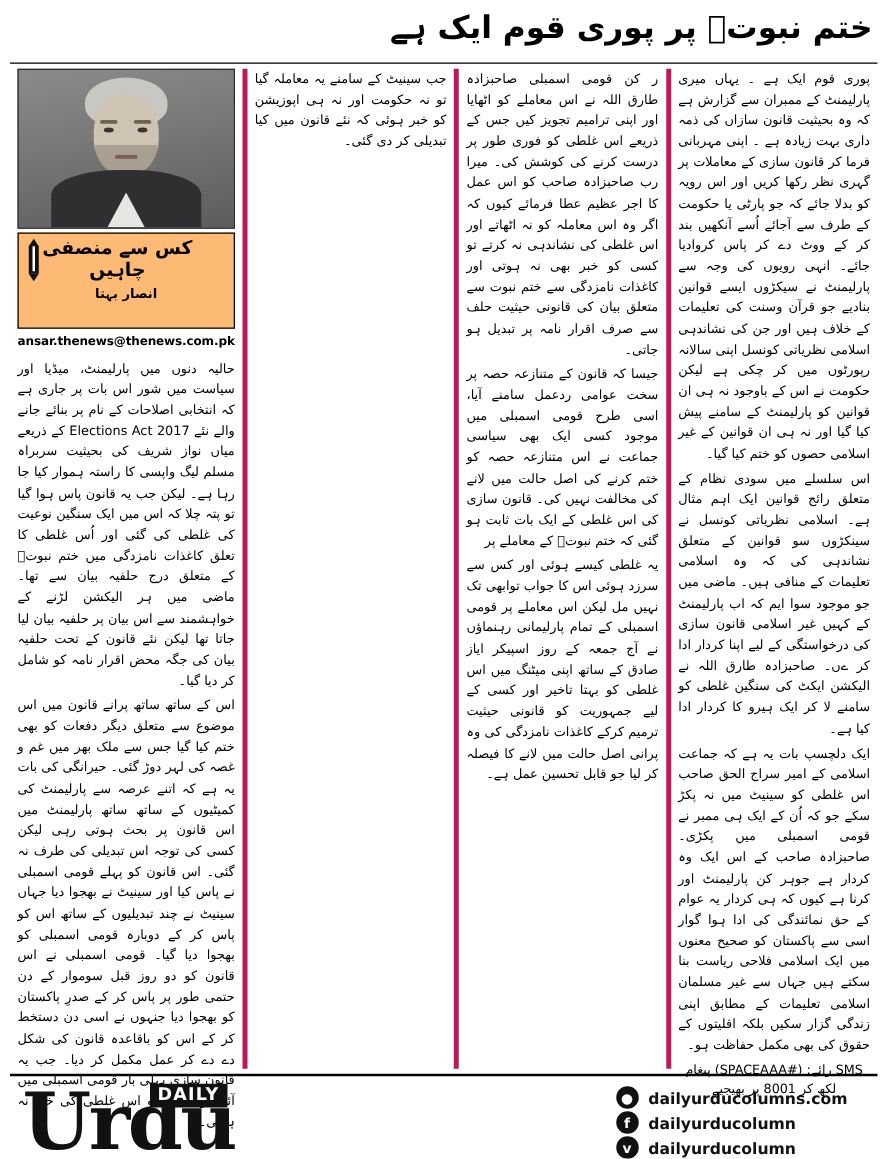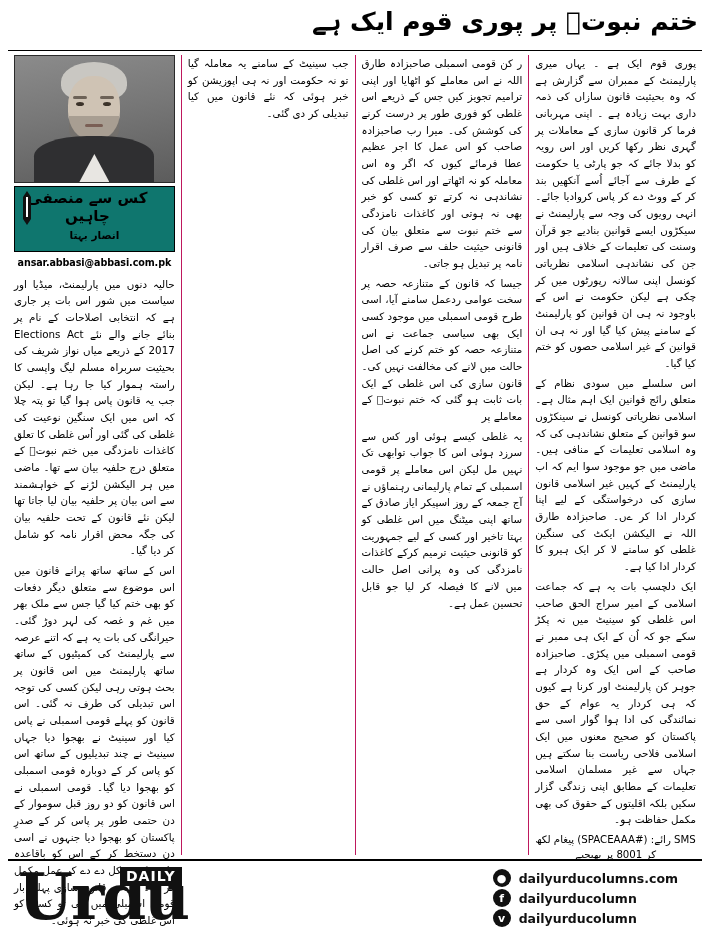--- a/index.html
+++ b/index.html
@@ -48,21 +48,21 @@
     flex:1 1 0;
     padding:0 6px;
     direction:rtl;
     text-align:justify;
     font-size:10.3px;
     line-height:1.62;
     position:relative;
     box-sizing:border-box;
   }
   .col + .col{
-    border-right:1px solid #be185d;
+    border-right:4px solid #be185d;
   }
   .col p{margin:0 0 3px 0;}
   
   .author-box{
     width:100%;
     margin:0 0 5px 0;
     text-align:center;
   }
   .portrait{
     width:100%;
@@ -114,22 +114,22 @@
     width:120px;height:46px;background:#2f2f31;border-radius:44% 44% 0 0;
   }
   .portrait .shirt{
     position:absolute;left:50%;bottom:0;transform:translateX(-50%);
     width:30px;height:28px;background:#e8e6e2;
     clip-path:polygon(50% 0,100% 100%,0 100%);
   }
   .columnlogo{
     margin-top:3px;
     border:1px solid #000;
-    background:#0f766e;
-    padding:2px 3px 7px 3px;
+    background:#fdba74;
+    padding:2px 3px 18px 3px;
     position:relative;
     min-height:44px;
   }
   .columnlogo .pen{
     position:absolute;left:4px;top:4px;width:16px;height:34px;
   }
   .logo-title{
     font-size:15px;font-weight:bold;direction:rtl;line-height:1.2;margin-right:14px;
   }
   .logo-sub{
@@ -235,21 +235,21 @@
         </div>
         <div class="columnlogo">
           <svg class="pen" viewBox="0 0 16 34">
             <polygon points="8,0 12,6 12,28 4,28 4,6" fill="#111"></polygon>
             <polygon points="4,28 12,28 8,34" fill="#111"></polygon>
             <rect x="7" y="6" width="2" height="20" fill="#fff"></rect>
           </svg>
           <div class="logo-title">کس سے منصفی چاہیں</div>
           <div class="logo-sub">انصار بہتا</div>
         </div>
-        <div class="email">ansar.abbasi@abbasi.com.pk</div>
+        <div class="email">ansar.thenews@thenews.com.pk</div>
       </div>
       <p>حالیہ دنوں میں پارلیمنٹ، میڈیا اور سیاست میں شور اس بات پر جاری ہے کہ انتخابی اصلاحات کے نام پر بنائے جانے والے نئے Elections Act 2017 کے ذریعے میاں نواز شریف کی بحیثیت سربراہ مسلم لیگ واپسی کا راستہ ہموار کیا جا رہا ہے۔ لیکن جب یہ قانون پاس ہوا گیا تو پتہ چلا کہ اس میں ایک سنگین نوعیت کی غلطی کی گئی اور اُس غلطی کا تعلق کاغذات نامزدگی میں ختم نبوتؐ کے متعلق درج حلفیہ بیان سے تھا۔ ماضی میں ہر الیکشن لڑنے کے خواہشمند سے اس بیان پر حلفیہ بیان لیا جاتا تھا لیکن نئے قانون کے تحت حلفیہ بیان کی جگہ محض اقرار نامہ کو شامل کر دیا گیا۔</p>
       <p>اس کے ساتھ ساتھ پرانے قانون میں اس موضوع سے متعلق دیگر دفعات کو بھی ختم کیا گیا جس سے ملک بھر میں غم و غصہ کی لہر دوڑ گئی۔ حیرانگی کی بات یہ ہے کہ اتنے عرصہ سے پارلیمنٹ کی کمیٹیوں کے ساتھ ساتھ پارلیمنٹ میں اس قانون پر بحث ہوتی رہی لیکن کسی کی توجہ اس تبدیلی کی طرف نہ گئی۔ اس قانون کو پہلے قومی اسمبلی نے پاس کیا اور سینیٹ نے بھجوا دیا جہاں سینیٹ نے چند تبدیلیوں کے ساتھ اس کو پاس کر کے دوبارہ قومی اسمبلی کو بھجوا دیا گیا۔ قومی اسمبلی نے اس قانون کو دو روز قبل سوموار کے دن حتمی طور پر پاس کر کے صدرِ پاکستان کو بھجوا دیا جنہوں نے اسی دن دستخط کر کے اس کو باقاعدہ قانون کی شکل دے دے کر عمل مکمل کر دیا۔ جب یہ قانون سازی پہلی بار قومی اسمبلی میں آئی تو کسی کو اس غلطی کی خبر نہ ہوئی۔</p>
     </div>
 
   </div>
 
   <div class="footer-rule"></div>
   <div class="footer">
     <div class="brand">

